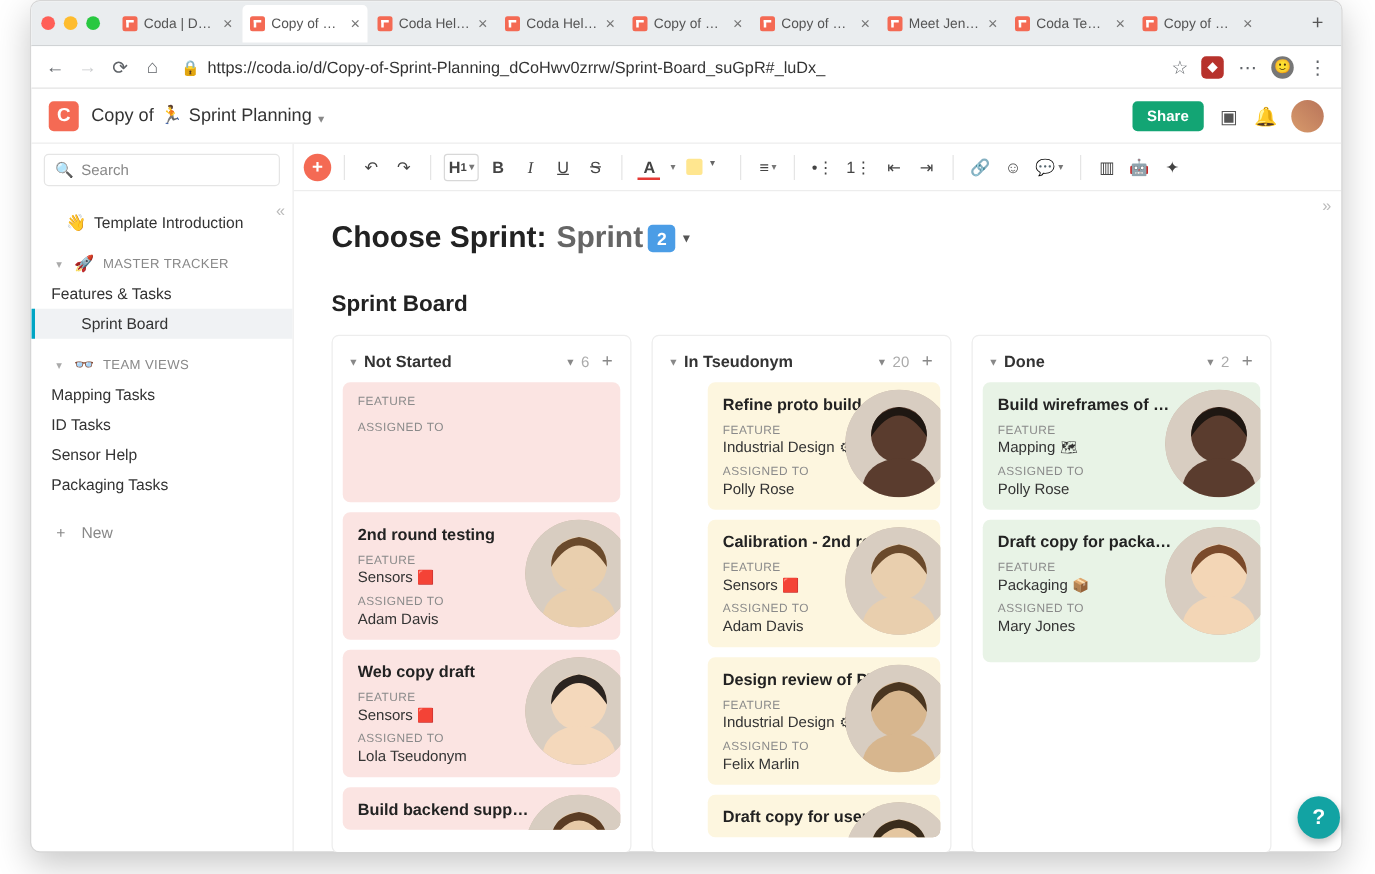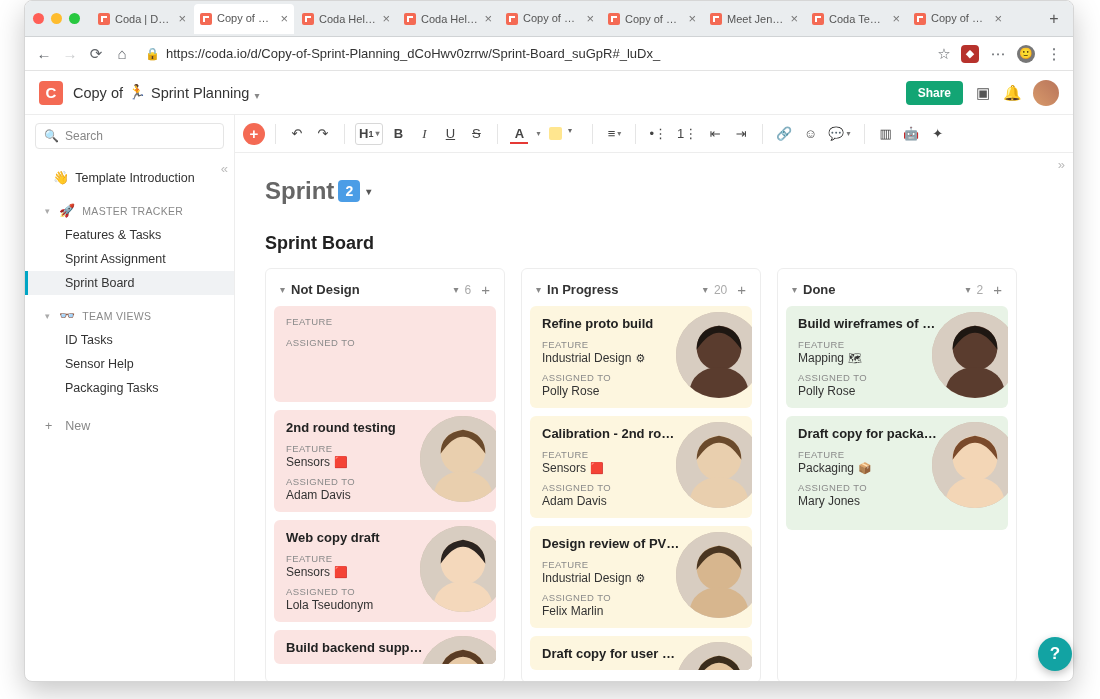--- a/index.html
+++ b/index.html
@@ -43,21 +43,21 @@
   .body { flex:1; display:flex; overflow:hidden; }
 
   
   .sidebar { width:210px; flex:none; border-right:1px solid #ededed; display:flex; flex-direction:column; position:relative; }
   .search { margin:8px 10px; border:1px solid #e5e5e5; border-radius:4px; padding:5px 8px; display:flex; align-items:center; gap:6px; font-size:12px; color:#888; }
   .collapse-left { position:absolute; right:6px; top:46px; color:#bbb; font-size:13px; }
   .side-sec { margin-top:8px; }
   .side-row { padding:5px 12px 5px 28px; font-size:12.5px; color:#333; cursor:pointer; position:relative; display:flex; align-items:center; gap:6px; }
   .side-row.hdr { font-size:10.5px; letter-spacing:.3px; color:#888; padding-left:20px; text-transform:uppercase; display:flex; align-items:center; }
   .side-row.hdr::before { content:"▾"; font-size:9px; color:#aaa; margin-right:4px; }
-  .side-row.lvl { padding-left:40px; }
+  .side-row.lvl { padding-left:16px; }
   .side-row.sel { background:#f0f2f4; border-left:3px solid #00a5c4; padding-left:37px; font-weight:500;}
   .side-row.new { color:#888; padding-left:20px; margin-top:14px; }
   .emoji { font-size:13px; }
 
   
   .main { flex:1; display:flex; flex-direction:column; overflow:hidden; position:relative; }
   .collapse-right { position:absolute; right:8px; top:42px; color:#bbb; font-size:13px; }
 
   
   .toolbar { height: 38px; border-bottom:1px solid #ededed; display:flex; align-items:center; padding:0 8px; gap:4px; }
@@ -89,21 +89,21 @@
   .col { width:240px; flex:none; background:#fff; border:1px solid #ededed; border-radius:6px; padding:8px 8px 4px; }
   .col-hdr { display:flex; align-items:center; gap:6px; padding:4px 6px 8px; font-size:13px; color:#333; }
   .col-hdr .expand { color:#888; font-size:10px; }
   .col-hdr .title { font-weight:600; flex:1; }
   .col-hdr .count { color:#aaa; font-size:12px; margin-right:4px;}
   .col-hdr .more{color:#888; font-size:10px;}
   .col-hdr .add{color:#888; font-size:15px;}
 
   .card { border-radius:6px; padding:10px 12px; margin-bottom:8px; position:relative; min-height:96px; overflow:hidden; }
   .card.red { background:#fbe4e2; }
-  .card.yel { background:#fdf6df; }
+  .card.yel { background:#fdf6df;margin-left:36px; }
   .card.grn { background:#e8f3e6; }
   .card-title { font-size:13px; font-weight:600; color:#222; margin-bottom:8px; max-width:140px; white-space:nowrap; overflow:hidden; text-overflow:ellipsis;}
   .meta-lbl { font-size:9.5px; letter-spacing:.4px; color:#8a8a8a; text-transform:uppercase; }
   .meta-val { font-size:12px; color:#333; margin-top:1px; margin-bottom:7px; display:flex; align-items:center; gap:4px;}
   .feature-ico { font-size:11px; }
   .card-av { position:absolute; right:-10px; top:6px; width:86px; height:86px; border-radius:50%; background:#c9b8a6; overflow:hidden; }
   .card-av svg { width:100%; height:100%; }
   .card.template .meta-lbl { margin-bottom:10px;}
   .card.template { background:#fbe4e2; }
 
@@ -221,33 +221,33 @@
       </div>
 
       <div class="side-sec">
         <div class="side-row hdr">
           <span class="emoji">🚀</span>
           <span>MASTER TRACKER</span>
         </div>
         <div class="side-row lvl">
             <span>Features &amp; Tasks</span>
           </div>
-        <div class="side-row lvl">
-            <span>Sprint Assignment</span>
-          </div>
         <div class="side-row lvl sel">
             <span>Sprint Board</span>
           </div>
       </div>
 
       <div class="side-sec">
         <div class="side-row hdr">
           <span class="emoji">👓</span>
           <span>TEAM VIEWS</span>
         </div>
+        <div class="side-row lvl">
+            <span>Mapping Tasks</span>
+          </div>
         <div class="side-row lvl">
             <span>ID Tasks</span>
           </div>
         <div class="side-row lvl">
             <span>Sensor Help</span>
           </div>
         <div class="side-row lvl">
             <span>Packaging Tasks</span>
           </div>
       </div>
@@ -292,34 +292,35 @@
         <span class="tbtn">☺</span>
         <span class="tbtn">💬<span class="tiny-chev">▾</span></span>
         <span class="tsep"></span>
         <span class="tbtn">▥</span>
         <span class="tbtn">🤖</span>
         <span class="tbtn">✦</span>
       </div>
 
       <div class="canvas">
         <div class="page-h1">
+          <span>Choose Sprint:</span>
           <span class="sprint-tok">
             <span>Sprint</span>
             <span class="sprint-num">2</span>
             <span class="tiny-chev" style="font-size:10px;color:#555;">▾</span>
           </span>
         </div>
 
         <div class="section-h">Sprint Board</div>
 
         <div class="board" id="board-host">
             <div class="col">
               <div class="col-hdr">
                 <span class="expand">▾</span>
-                <span class="title">Not Design</span>
+                <span class="title">Not Started</span>
                 <span class="more">▾</span>
                 <span class="count">6</span>
                 <span class="add">+</span>
               </div>
               <div class="card red template">
                 <div class="meta-lbl">FEATURE</div>
                 <div class="meta-lbl">ASSIGNED TO</div>
               </div>
               <div class="card red">
                 <div class="card-title">2nd round testing</div>
@@ -353,21 +354,21 @@
                     <rect width="100" height="100" fill="#d8cdc1"></rect>
                     <circle cx="50" cy="42" r="26" fill="#e7caa7"></circle>
                     <path d="M24 44 Q50 4 76 44 Q76 20 50 16 Q24 20 24 44 Z" fill="#5a3c24"></path>
                     <ellipse cx="50" cy="92" rx="34" ry="28" fill="#e7caa7"></ellipse>
                   </svg></div>
               </div>
             </div>
             <div class="col">
               <div class="col-hdr">
                 <span class="expand">▾</span>
-                <span class="title">In Progress</span>
+                <span class="title">In Tseudonym</span>
                 <span class="more">▾</span>
                 <span class="count">20</span>
                 <span class="add">+</span>
               </div>
               <div class="card yel">
                 <div class="card-title">Refine proto build</div>
                 <div class="meta-lbl">FEATURE</div>
                 <div class="meta-val">Industrial Design <span class="feature-ico">⚙</span></div>
                 <div class="meta-lbl">ASSIGNED TO</div>
                 <div class="meta-val" style="margin-bottom:0">Polly Rose</div>

